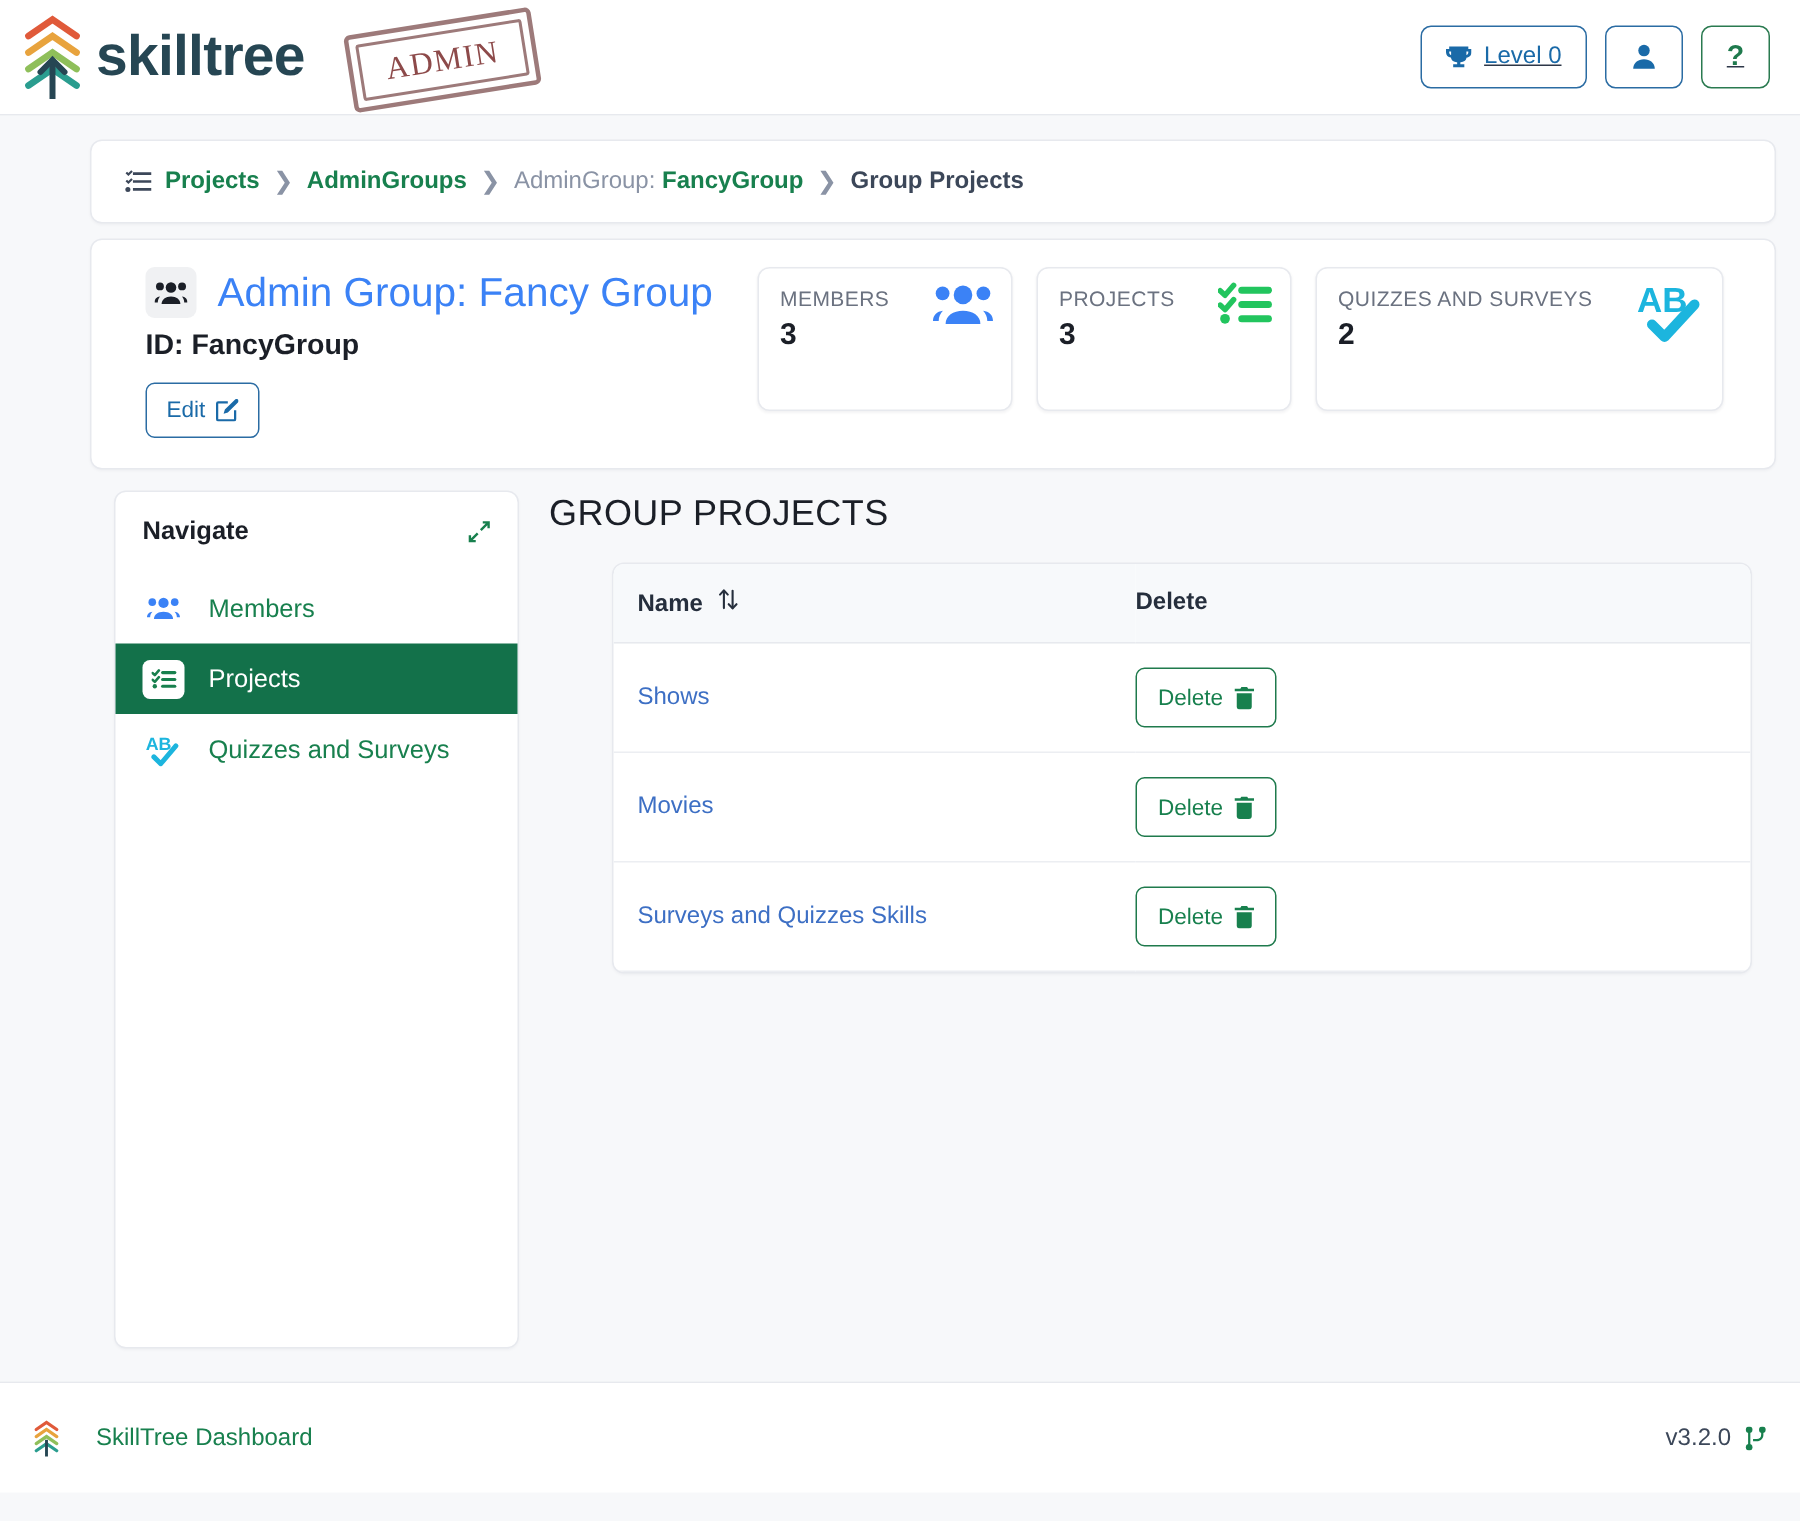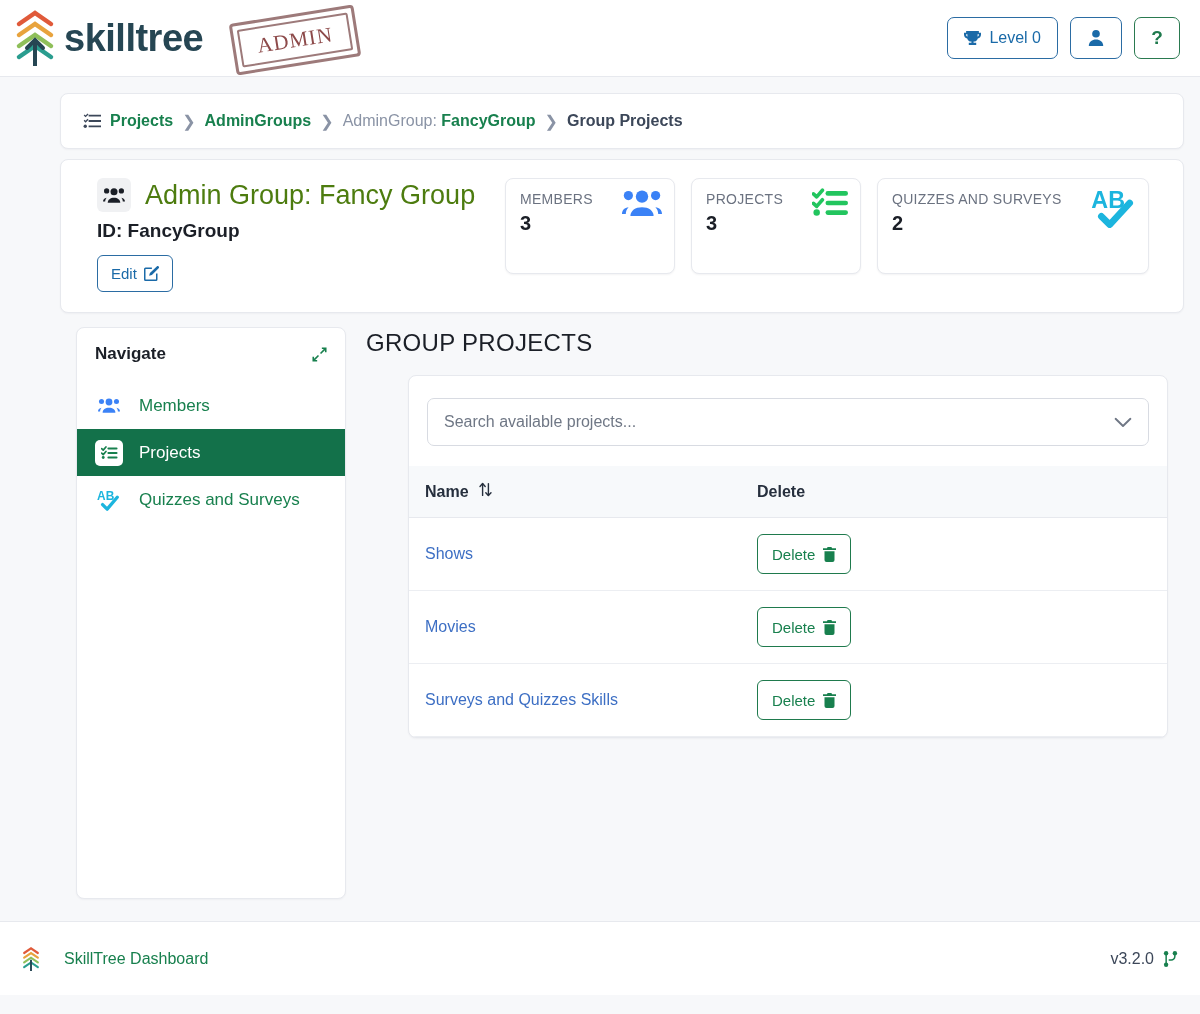--- a/index.html
+++ b/index.html
@@ -30,21 +30,21 @@
     border: 3px solid #9d7a7a; border-radius: 4px;
     display: flex; align-items: center; justify-content: center;
   }
   .admin-stamp-inner {
     position: absolute; inset: 4px; border: 2px solid #9d7a7a; border-radius: 2px;
   }
   .admin-stamp span {
     position: relative; font-family: "Liberation Serif", serif;
     font-size: 21px; color: #8d4a4a; letter-spacing: 1px;
   }
-  .header-actions { display: flex; align-items: flex-start; gap: 12px; }
+  .header-actions { display: flex; align-items: flex-start; gap: 12px; text-decoration: underline; }
   .btn-outline-blue {
     height: 42px; min-width: 46px; padding: 0 16px;
     border: 1px solid #2b6ca3; border-radius: 7px; background: #fff;
     color: #1a6aa8; font-size: 16px; display: flex; align-items: center;
     justify-content: center; gap: 8px; cursor: pointer;
   }
   .btn-outline-green {
     height: 42px; width: 46px;
     border: 1px solid #2a7a50; border-radius: 7px; background: #fff;
     color: #1f7a4d; font-size: 19px; font-weight: bold;
@@ -68,21 +68,21 @@
   .crumb-sep { color: #8a93a5; font-size: 16px; }
 
   
   .title-card { margin-top: 10px; padding: 18px 20px 20px 20px; display: flex; justify-content: space-between; align-items: flex-start; }
   .title-left { padding-left: 16px; }
   .title-row { display: flex; align-items: center; gap: 14px; }
   .title-icon-box {
     width: 34px; height: 34px; background: #f0f1f3; border-radius: 6px;
     display: flex; align-items: center; justify-content: center;
   }
-  .page-title { font-size: 27px; color: #4d7c0f; font-weight: 400; }
+  .page-title { font-size: 27px; color: #3b82f6; font-weight: 400; }
   .id-line { font-size: 19px; font-weight: bold; color: #1b1f27; margin-top: 8px; }
   .edit-btn {
     margin-top: 13px; height: 37px; padding: 0 13px; background: #fff;
     border: 1px solid #2b6ca3; border-radius: 6px; color: #1a6aa8;
     font-size: 15px; display: inline-flex; align-items: center; gap: 7px; cursor: pointer;
   }
   .stats { display: flex; gap: 16px; padding-right: 14px; }
   .stat-card {
     width: 170px; height: 96px; background: #fff; border: 1px solid #e7e9ee;
     border-radius: 8px; box-shadow: 0 1px 2px rgba(16,24,40,.05);
@@ -351,30 +351,20 @@
           </div>
 
         </div>
       </div>
 
       <div class="main-col">
         <div class="section-title">GROUP PROJECTS</div>
 
         <div class="card table-card">
 
-          <div class="search-wrap">
-            <div class="search-box">
-              <span class="search-placeholder">Search available projects...</span>
-              <span class="chev">
-                <svg width="18" height="11" viewBox="0 0 18 11" fill="none" stroke="#6f7785" stroke-width="1.9" stroke-linecap="round" stroke-linejoin="round">
-                    <polyline points="1.6,1.8 9,9 16.4,1.8"></polyline>
-                  </svg>
-              </span>
-            </div>
-          </div>
 
           <table>
             <thead>
               <tr>
                 <th class="col-name">
                   <span>Name</span>
                   <span class="sort-ico">
                     <svg width="13" height="15" viewBox="0 0 13 15" fill="none" stroke="#262f3d" stroke-width="1.4" stroke-linecap="round" stroke-linejoin="round">
                       <line x1="3.6" y1="13.4" x2="3.6" y2="1.8"></line>
                         <polyline points="1,4.4 3.6,1.6 6.2,4.4"></polyline>

